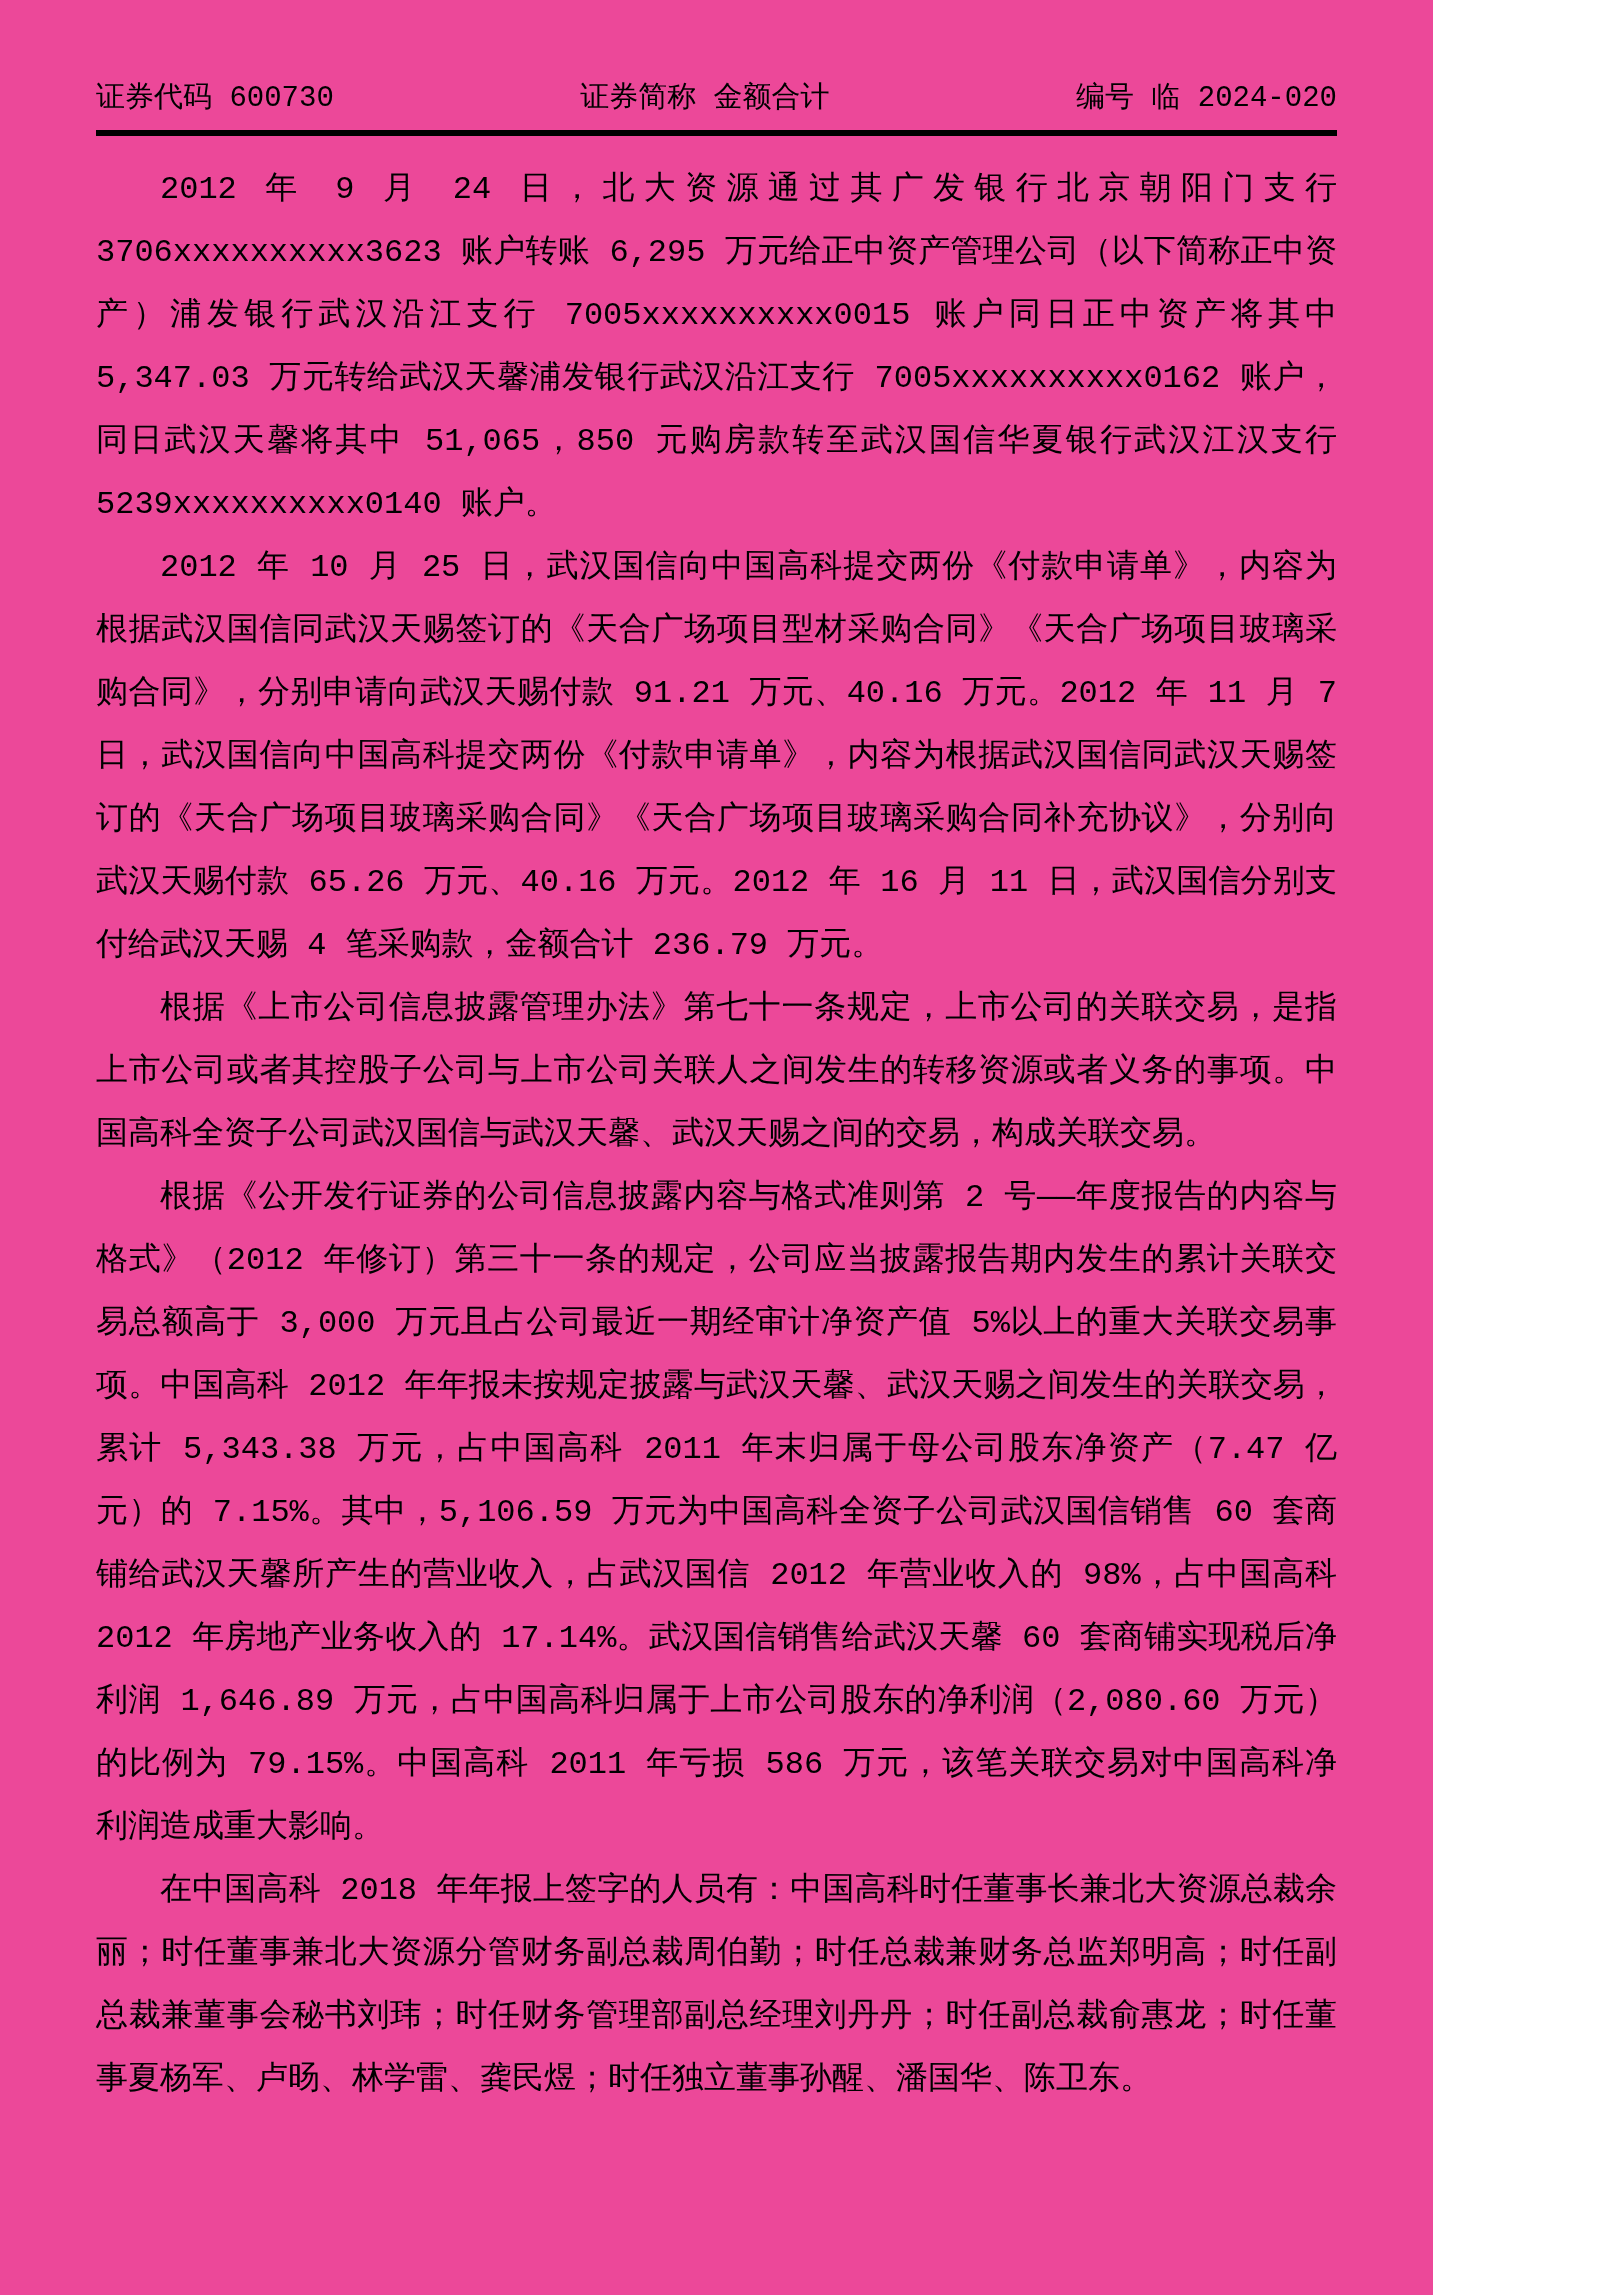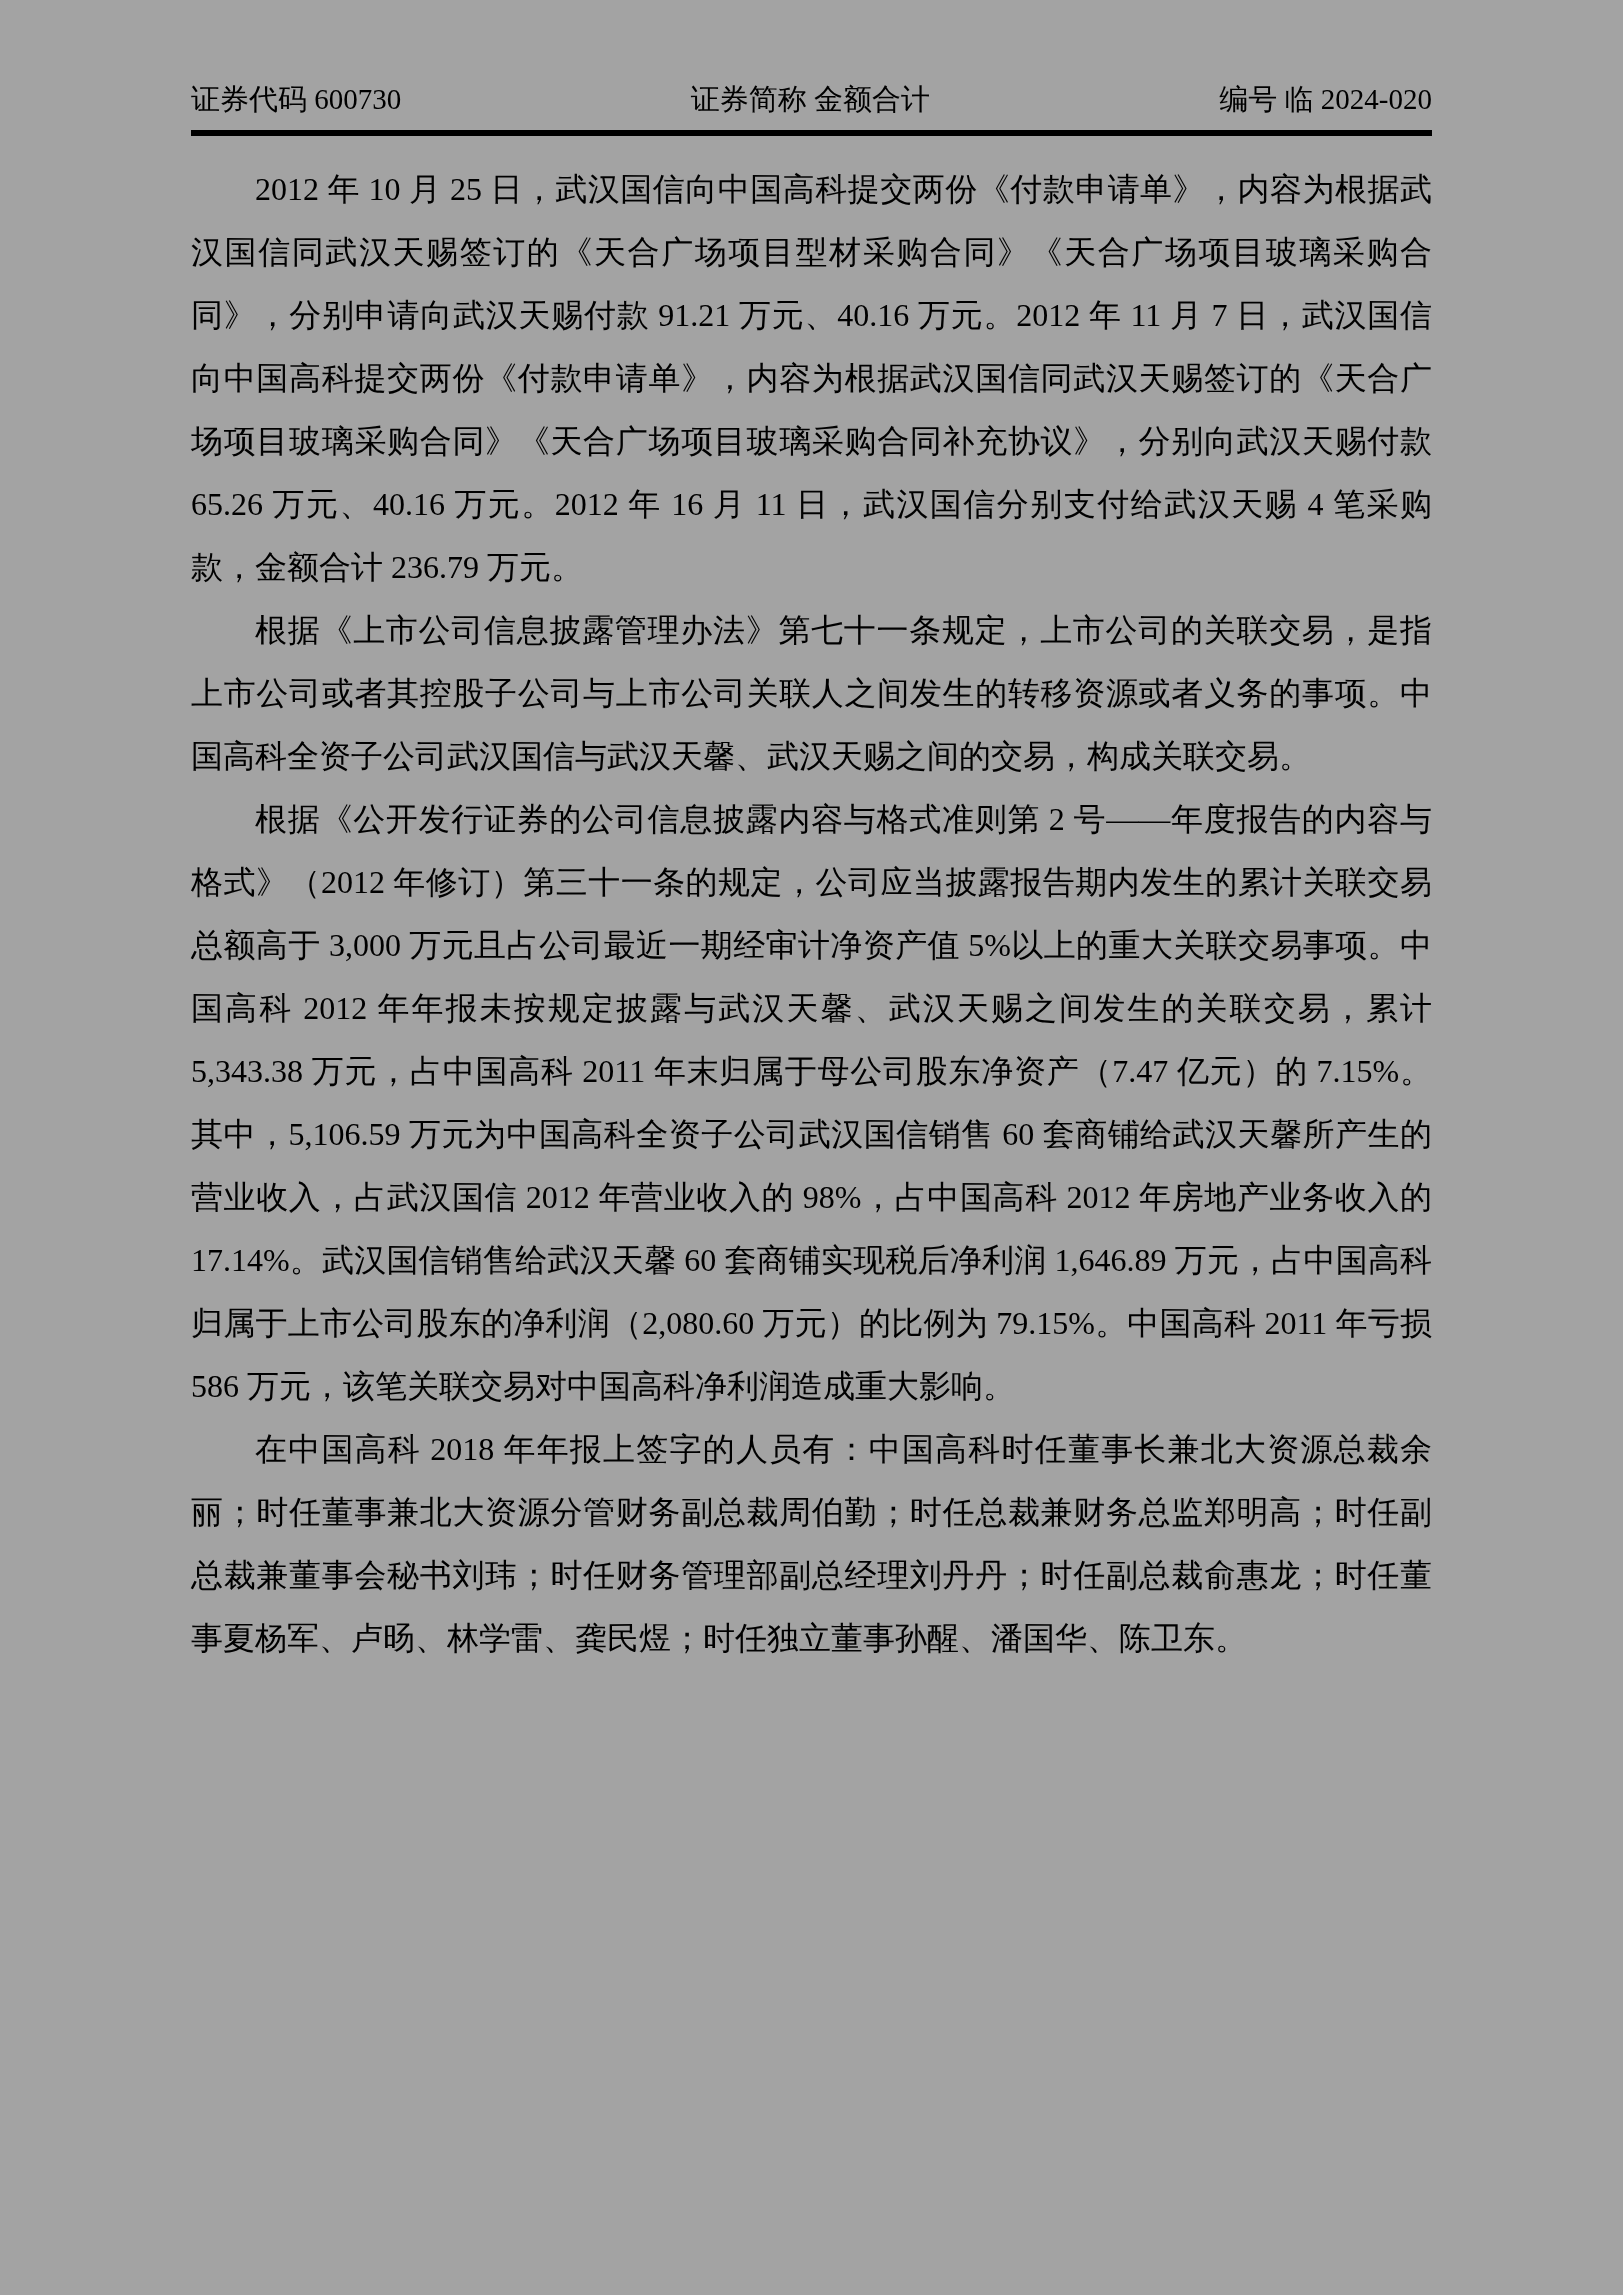--- a/index.html
+++ b/index.html
@@ -2,25 +2,25 @@
 <html style="font-size:13.5px"><head>
 <meta charset="utf-8">
 <style>
   html, body {
     margin: 0;
     padding: 0;
     background: #ffffff;
   }
   .page {
     position: relative;
-    width: 1623px;
+    width: 1433px;
     height: 2295px;
-    background: #a3a3a3;
+    background: #ec4899;
     color: #000000;
-    font-family: Liberation Serif, serif;
+    font-family: Liberation Mono, monospace;
     overflow: hidden;
     box-sizing: border-box;
   }
   .content {
     width: 1241px;
     margin: 0 auto;
     padding-top: 82px;
     box-sizing: border-box;
   }
   .doc-header {
@@ -60,20 +60,21 @@
 
     <div class="doc-header">
       <span class="left">证券代码 600730</span>
       <span class="mid">证券简称 金额合计</span>
       <span class="right">编号 临 2024-020</span>
     </div>
 
     <hr class="doc-rule">
 
     <div class="doc-body">
+      <p>2012 年 9 月 24 日，北大资源通过其广发银行北京朝阳门支行 3706xxxxxxxxxx3623 账户转账 6,295 万元给正中资产管理公司（以下简称正中资产）浦发银行武汉沿江支行 7005xxxxxxxxxx0015 账户同日正中资产将其中 5,347.03 万元转给武汉天馨浦发银行武汉沿江支行 7005xxxxxxxxxx0162 账户，同日武汉天馨将其中 51,065，850 元购房款转至武汉国信华夏银行武汉江汉支行 5239xxxxxxxxxx0140 账户。</p>
       <p>2012 年 10 月 25 日，武汉国信向中国高科提交两份《付款申请单》，内容为根据武汉国信同武汉天赐签订的《天合广场项目型材采购合同》《天合广场项目玻璃采购合同》，分别申请向武汉天赐付款 91.21 万元、40.16 万元。2012 年 11 月 7 日，武汉国信向中国高科提交两份《付款申请单》，内容为根据武汉国信同武汉天赐签订的《天合广场项目玻璃采购合同》《天合广场项目玻璃采购合同补充协议》，分别向武汉天赐付款 65.26 万元、40.16 万元。2012 年 16 月 11 日，武汉国信分别支付给武汉天赐 4 笔采购款，金额合计 236.79 万元。</p>
       <p>根据《上市公司信息披露管理办法》第七十一条规定，上市公司的关联交易，是指上市公司或者其控股子公司与上市公司关联人之间发生的转移资源或者义务的事项。中国高科全资子公司武汉国信与武汉天馨、武汉天赐之间的交易，构成关联交易。</p>
       <p>根据《公开发行证券的公司信息披露内容与格式准则第 2 号——年度报告的内容与格式》（2012 年修订）第三十一条的规定，公司应当披露报告期内发生的累计关联交易总额高于 3,000 万元且占公司最近一期经审计净资产值 5%以上的重大关联交易事项。中国高科 2012 年年报未按规定披露与武汉天馨、武汉天赐之间发生的关联交易，累计 5,343.38 万元，占中国高科 2011 年末归属于母公司股东净资产（7.47 亿元）的 7.15%。其中，5,106.59 万元为中国高科全资子公司武汉国信销售 60 套商铺给武汉天馨所产生的营业收入，占武汉国信 2012 年营业收入的 98%，占中国高科 2012 年房地产业务收入的 17.14%。武汉国信销售给武汉天馨 60 套商铺实现税后净利润 1,646.89 万元，占中国高科归属于上市公司股东的净利润（2,080.60 万元）的比例为 79.15%。中国高科 2011 年亏损 586 万元，该笔关联交易对中国高科净利润造成重大影响。</p>
       <p>在中国高科 2018 年年报上签字的人员有：中国高科时任董事长兼北大资源总裁余丽；时任董事兼北大资源分管财务副总裁周伯勤；时任总裁兼财务总监郑明高；时任副总裁兼董事会秘书刘玮；时任财务管理部副总经理刘丹丹；时任副总裁俞惠龙；时任董事夏杨军、卢旸、林学雷、龚民煜；时任独立董事孙醒、潘国华、陈卫东。</p>
     </div>
 
   </div>
 </div>
 
 

